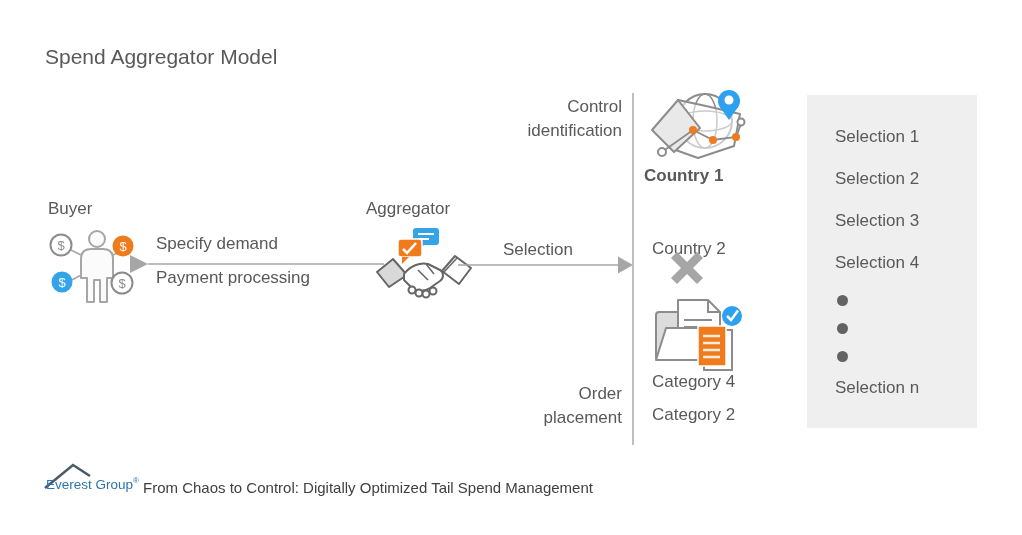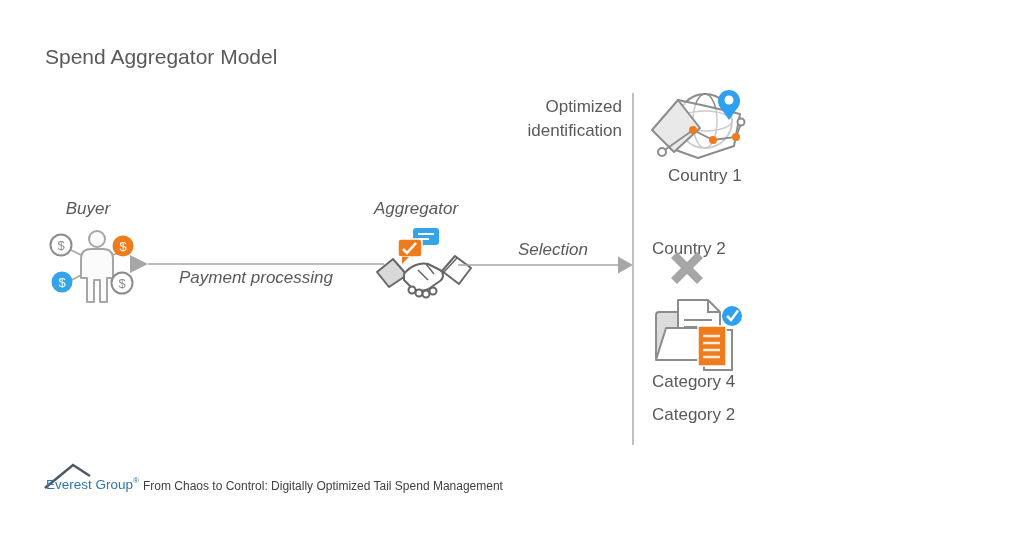--- a/index.html
+++ b/index.html
@@ -2,21 +2,21 @@
 <html><head>
 <meta charset="utf-8">
 <style>
   html,body{margin:0;padding:0;background:#fff;}
   #canvas{
     position:relative;width:1022px;height:535px;background:#ffffff;overflow:hidden;
     font-family:"Liberation Sans","DejaVu Sans",sans-serif;color:#595959;
   }
   .abs{position:absolute;}
   .lbl{font-size:17px;color:#595959;line-height:22px;white-space:nowrap;}
-  .center{text-align:center;font-style:italic;}
+  .center{text-align:left;}
   .rightalign{text-align:right;white-space:normal;line-height:24px;}
   #page-title{left:45px;top:45px;font-size:21px;color:#595959;}
   
   #buyer-label{left:48px;top:198px;width:80px;}
   #specify-demand{left:156px;top:233px;width:200px;}
   #payment-processing{left:156px;top:267px;width:200px;}
   #aggregator-label{left:366px;top:198px;width:100px;}
   #selection-label{left:503px;top:239px;width:100px;}
   
   #buyer-icon{left:48px;top:228px;}
@@ -24,33 +24,33 @@
   #map-icon{left:648px;top:88px;}
   #x-icon{left:669px;top:250px;}
   #folder-icon{left:648px;top:296px;}
   
   #arrow1{left:128px;top:254px;}
   #arrow2{left:456px;top:255px;}
   #divider{left:632px;top:93px;width:1.5px;height:352px;background:#bfbfbf;}
   
   #supplier-identification{left:512px;top:95px;width:110px;}
   #order-placement{left:512px;top:382px;width:110px;}
-  #country-1{left:668px;top:165px;}
+  #country-1{left:644px;top:165px;font-weight:bold;}
   #country-2{left:652px;top:198px;margin-top:40px;}
   #category-1{left:652px;top:371px;}
   #category-2{left:652px;top:404px;text-align:right;}
   
   #selection-panel{left:807px;top:95px;width:170px;height:333px;background:#efefef;}
   .sel-item{position:absolute;left:28px;font-size:17px;color:#595959;white-space:nowrap;}
   .dot{position:absolute;left:30px;width:11px;height:11px;border-radius:50%;background:#636363;}
   
   #mountain-icon{left:43px;top:462px;}
   #brand-name{left:46px;top:476px;font-size:13.5px;color:#2e74ad;white-space:nowrap;}
   #brand-name sup{font-size:8px;color:#2e74ad;}
-  #footer-tagline{left:143px;top:479px;font-size:12px;color:#404040;white-space:nowrap;}
+  #footer-tagline{left:143px;top:479px;font-size:15px;color:#404040;white-space:nowrap;}
   svg{display:block;}
 </style>
 </head>
 <body>
 
 <div id="canvas">
 
   <div id="page-title" class="abs">Spend Aggregator Model</div>
 
   <div id="buyer-label" class="abs lbl center">Buyer</div>
@@ -80,20 +80,21 @@
     <g>
       <circle cx="74" cy="55" r="10.5" fill="#ffffff" stroke="#8c8c8c" stroke-width="2"></circle>
       <text x="74" y="60" text-anchor="middle" font-size="13" fill="#8c8c8c" font-family="Liberation Sans, sans-serif">$</text>
     </g>
   </svg>
 
   <svg id="arrow1" class="abs" width="258" height="20" viewBox="0 0 258 20">
     <polygon points="2,1 20,10 2,19" fill="#a6a6a6"></polygon>
     <line x1="20" y1="10" x2="256" y2="10" stroke="#a6a6a6" stroke-width="1.5"></line>
   </svg>
+  <div id="specify-demand" class="abs lbl center">Specify demand</div>
   <div id="payment-processing" class="abs lbl center">Payment processing</div>
 
   <div id="aggregator-label" class="abs lbl center">Aggregator</div>
   <svg id="aggregator-icon" class="abs" width="96" height="86" viewBox="0 0 96 86">
     <g>
       <rect x="37" y="2" width="26" height="17" rx="3" fill="#33a3ea"></rect>
       <polygon points="41,19 41,25 48,19" fill="#33a3ea"></polygon>
       <line x1="42" y1="8" x2="58" y2="8" stroke="#ffffff" stroke-width="2"></line>
       <line x1="42" y1="13" x2="53" y2="13" stroke="#ffffff" stroke-width="2"></line>
     </g>
@@ -117,21 +118,21 @@
   </svg>
 
   <svg id="arrow2" class="abs" width="178" height="20" viewBox="0 0 178 20">
     <line x1="2" y1="10" x2="162" y2="10" stroke="#a6a6a6" stroke-width="1.5"></line>
     <polygon points="162,1.5 177,10 162,18.5" fill="#a6a6a6"></polygon>
   </svg>
   <div id="selection-label" class="abs lbl center">Selection</div>
 
   <div id="divider" class="abs"></div>
 
-  <div id="supplier-identification" class="abs lbl rightalign">Optimized identification</div>
+  <div id="supplier-identification" class="abs lbl rightalign">Control identification</div>
   <svg id="map-icon" class="abs" width="100" height="76" viewBox="0 0 100 76">
     <g stroke="#8c8c8c" fill="none">
       <circle cx="57" cy="33" r="27" fill="#ffffff" stroke-width="2"></circle>
       <ellipse cx="57" cy="33" rx="12" ry="27" stroke-width="1.5"></ellipse>
       <ellipse cx="57" cy="33" rx="27" ry="10" stroke-width="1.5"></ellipse>
     </g>
     <g stroke="#8c8c8c" stroke-width="2" stroke-linejoin="round">
       <polygon points="30,12 58,18 92,26 86,58 50,70 22,60" fill="#ffffff" fill-opacity="0.55"></polygon>
       <polygon points="4,42 30,12 52,40 26,64" fill="#e9e9e9"></polygon>
     </g>
@@ -173,23 +174,34 @@
       <line x1="55" y1="40" x2="72" y2="40" stroke="#ffffff" stroke-opacity="0.85" stroke-width="2.5"></line>
       <line x1="55" y1="47" x2="72" y2="47" stroke="#ffffff" stroke-opacity="0.85" stroke-width="2.5"></line>
       <line x1="55" y1="54" x2="72" y2="54" stroke="#ffffff" stroke-opacity="0.85" stroke-width="2.5"></line>
       <line x1="55" y1="61" x2="72" y2="61" stroke="#ffffff" stroke-opacity="0.85" stroke-width="2.5"></line>
     </g>
     <g>
       <circle cx="84" cy="20" r="10" fill="#2ea0f0"></circle>
       <polyline points="79,20 83,24 90,14.5" fill="none" stroke="#ffffff" stroke-width="2.5"></polyline>
     </g>
   </svg>
+  <div id="order-placement" class="abs lbl rightalign">Order placement</div>
   <div id="category-1" class="abs lbl">Category 4</div>
   <div id="category-2" class="abs lbl">Category 2</div>
 
+  <div id="selection-panel" class="abs">
+    <div class="sel-item" style="top:32px;">Selection 1</div>
+    <div class="sel-item" style="top:74px;">Selection 2</div>
+    <div class="sel-item" style="top:116px;">Selection 3</div>
+    <div class="sel-item" style="top:158px;">Selection 4</div>
+    <div class="dot" style="top:200px;"></div>
+    <div class="dot" style="top:228px;"></div>
+    <div class="dot" style="top:256px;"></div>
+    <div class="sel-item" style="top:283px;">Selection n</div>
+  </div>
 
   <svg id="mountain-icon" class="abs" width="52" height="28" viewBox="0 0 52 28">
     <polyline points="2,26 30,3 47,14" fill="none" stroke="#4a5a68" stroke-width="2.5" stroke-linejoin="miter"></polyline>
   </svg>
   <div id="brand-name" class="abs">
     <span>Everest Group</span><sup>®</sup>
   </div>
   <div id="footer-tagline" class="abs">From Chaos to Control: Digitally Optimized Tail Spend Management</div>
 
 </div>

